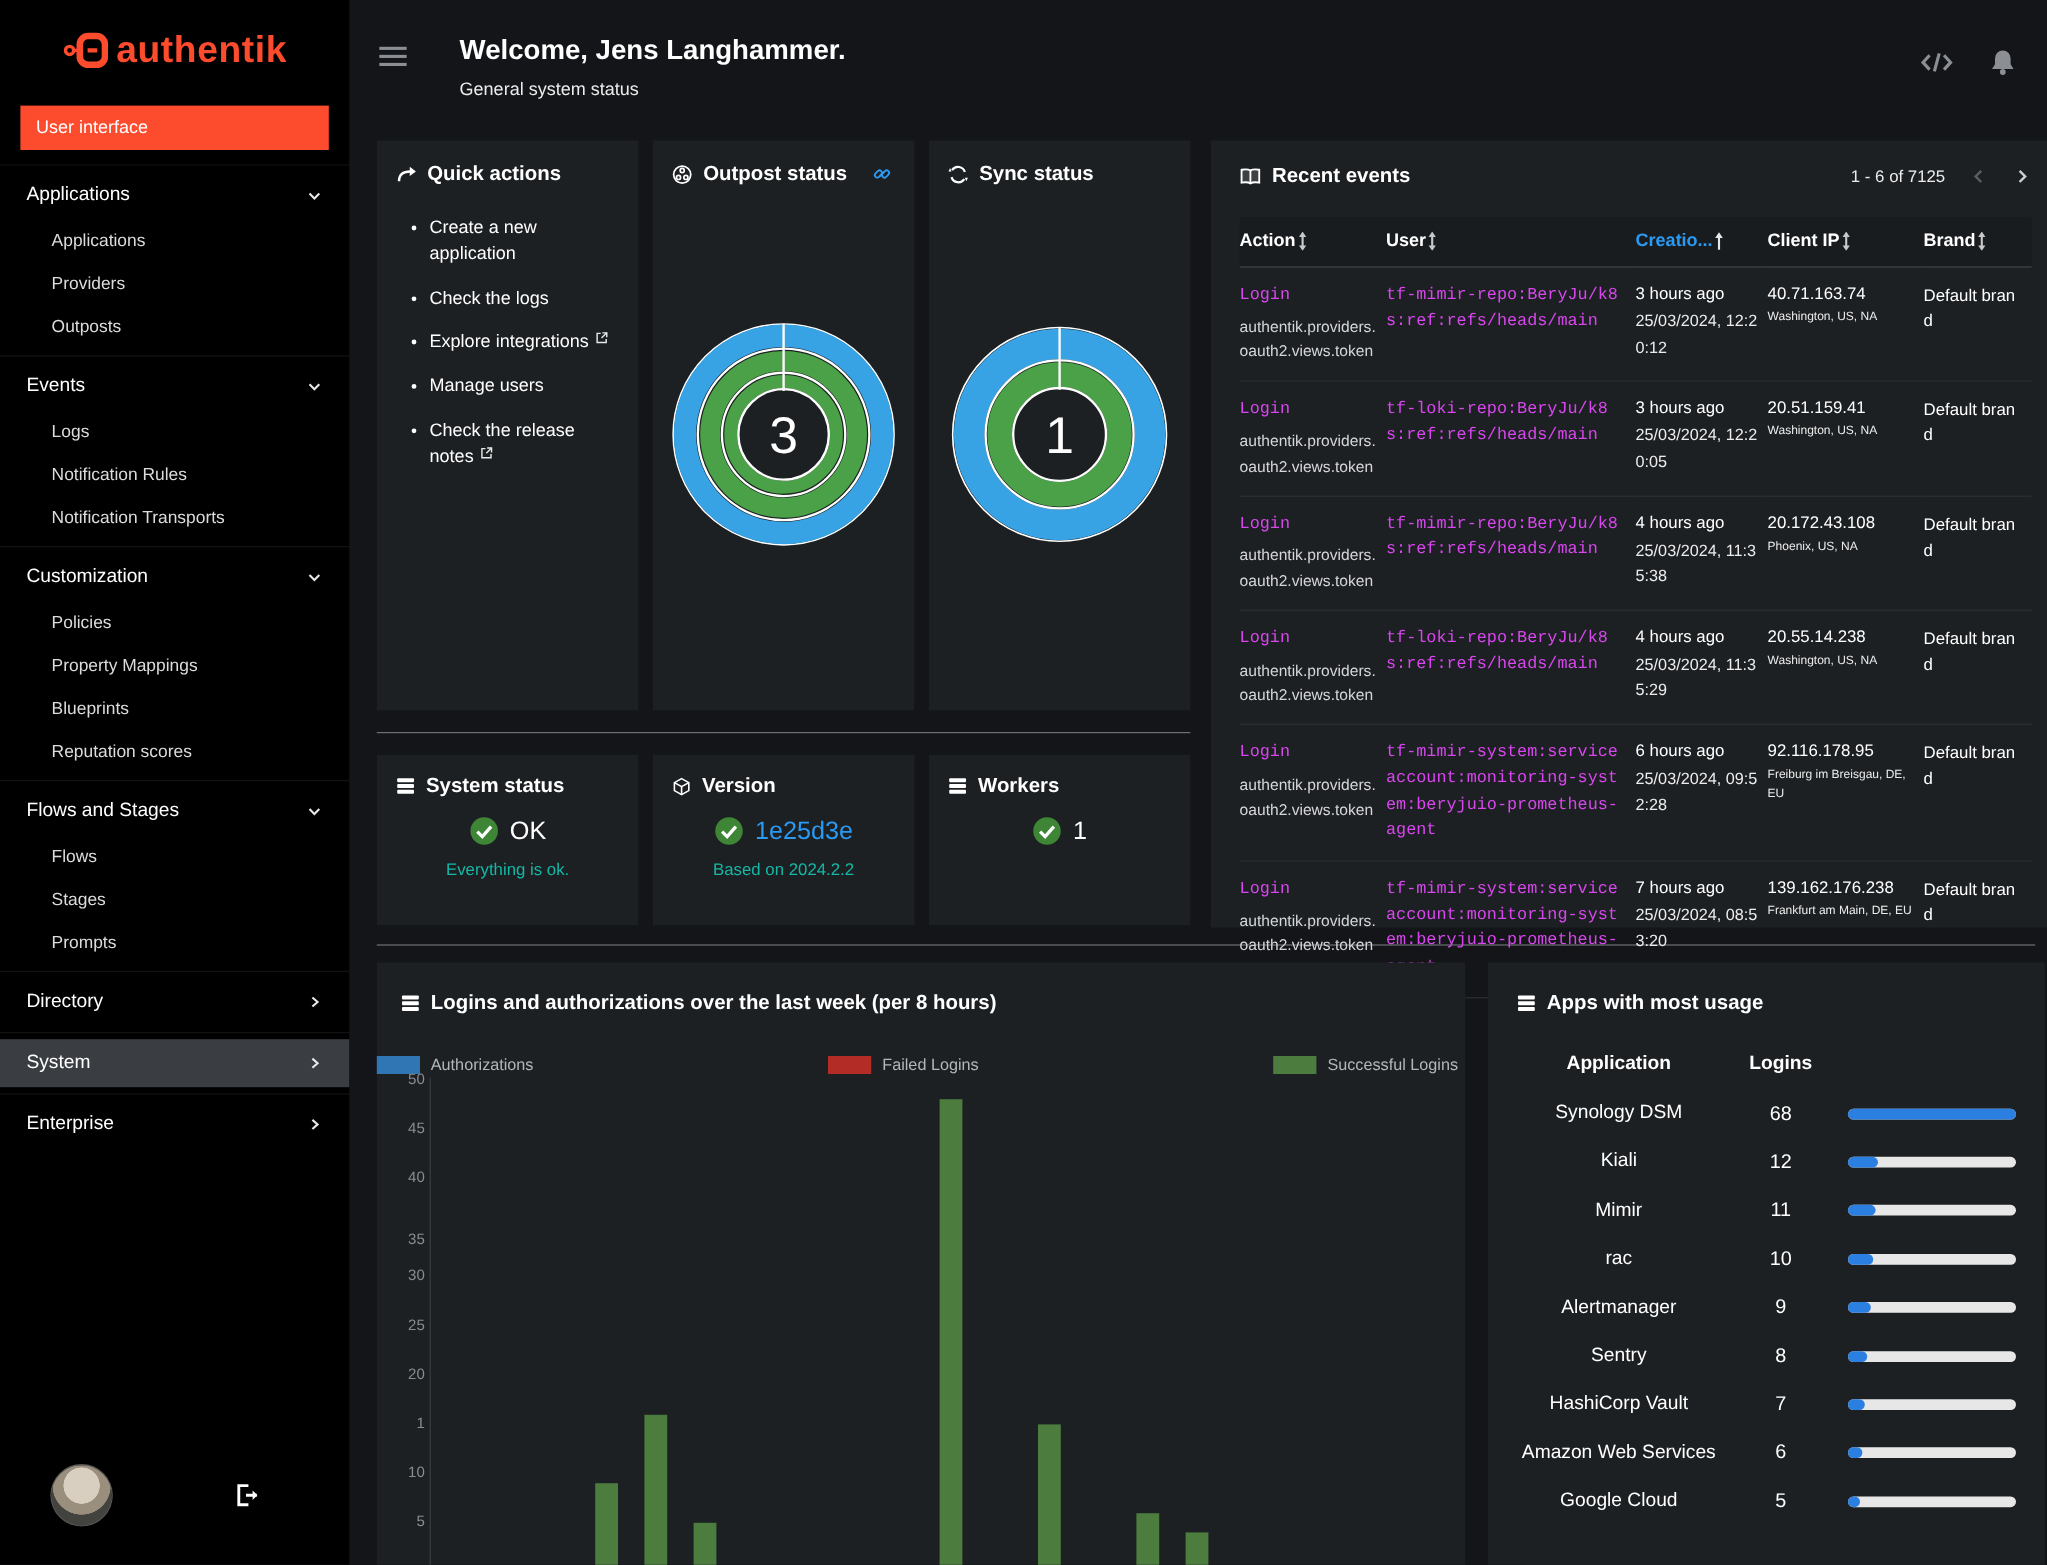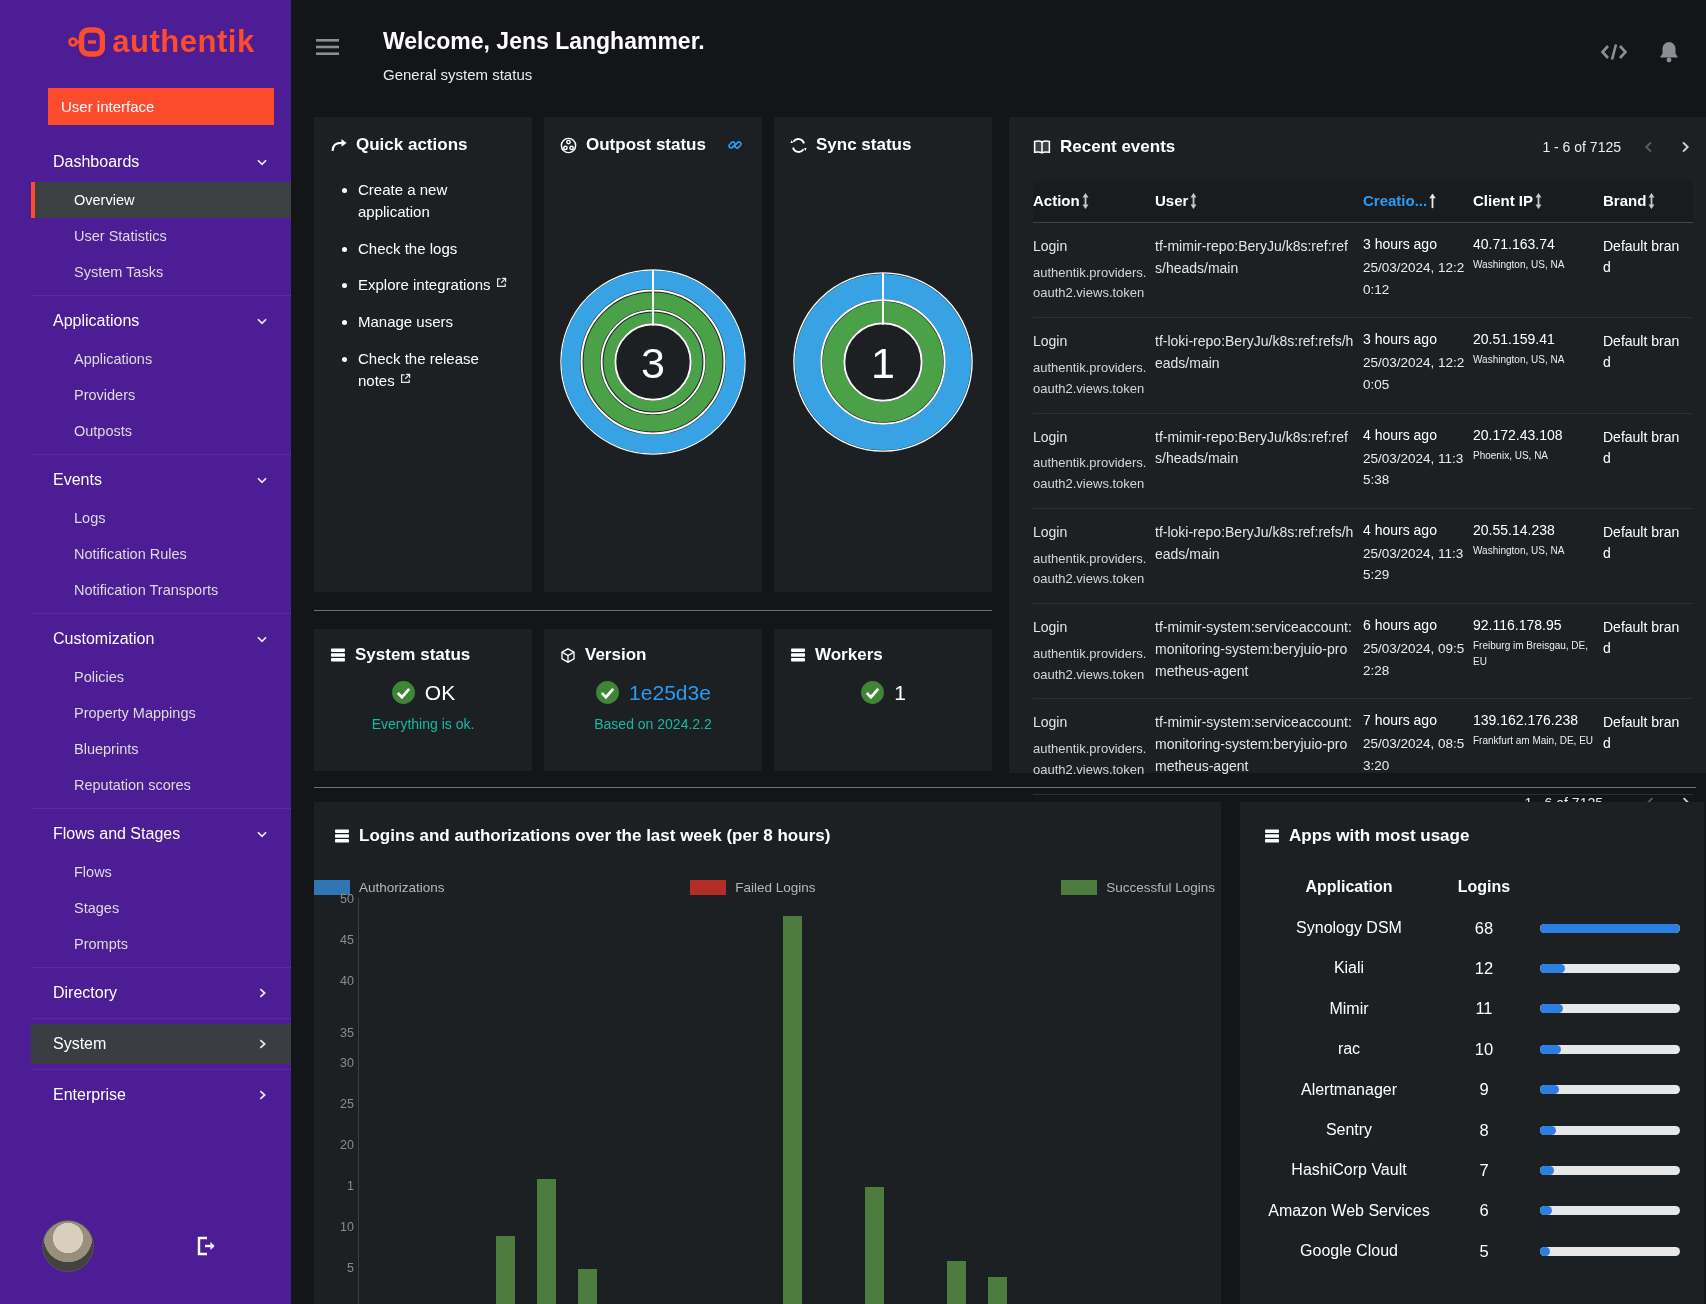--- a/index.html
+++ b/index.html
@@ -5,21 +5,21 @@
   * { box-sizing: border-box; }
   html,body { margin:0; padding:0; }
   body {
     width:1706px; height:1304px; overflow:hidden; position:relative;
     background:#131519; color:#fff;
     font-family:"Liberation Sans", sans-serif;
   }
   svg { display:block; }
 
   
-  .sidebar { position:absolute; left:0; top:0; bottom:0; width:291px; background:#4c1d95; z-index:5;padding-left:31px; }
+  .sidebar { position:absolute; left:0; top:0; bottom:0; width:291px; background:#000000; z-index:5; }
   .logo { display:flex; align-items:center; justify-content:center; gap:7px; padding:24px 0 12px; }
   .logo-text { color:#fd4b2d; font-size:31px; font-weight:bold; letter-spacing:.5px; }
   .ui-btn { display:block; margin:16px 17px 0; background:#fd4b2d; color:#fff; font-size:15px;
             padding:10px 13px; border:none; text-align:left; width:calc(100% - 34px); cursor:pointer; }
   nav { margin-top:12px; }
   .nav-section { border-top:1px solid rgba(255,255,255,.07); padding:5px 0; }
   .nav-section.first { border-top:none; }
   .nav-head { display:flex; align-items:center; justify-content:space-between;
               padding:11px 22px; font-size:16px; cursor:pointer; color:#fff; }
   .nav-head.hl { background:#3a3e43; }
@@ -76,21 +76,21 @@
   .pg-btn.disabled { color:#5a5d61; }
   table.events { width:100%; border-collapse:collapse; margin-top:24px; table-layout:fixed; }
   table.events th { text-align:left; font-size:15px; font-weight:bold; padding:11px 6px 13px 0;
                     background:#191c1f; border-bottom:1px solid #414449; cursor:pointer; }
   table.events th .thwrap { display:flex; align-items:center; }
   table.events th.sorted .collabel { color:#2b9af3; }
   table.events td { vertical-align:top; padding:13px 8px 13px 0; font-size:14px;
                     border-bottom:1px solid #2c2f33; }
   .col-action { width:122px; } .col-user { width:208px; } .col-creation { width:110px; }
   .col-ip { width:130px; } .col-brand { width:90px; }
-  a.tbl-link { color:#e5e5e5; text-decoration:none; word-break:break-all; cursor:pointer; line-height:1.55; }
+  a.tbl-link { color:#d946ef; text-decoration:none; word-break:break-all; cursor:pointer; line-height:1.55;font-family:Liberation Mono, monospace; }
   .sub { color:#d6d6d8; font-size:13px; margin-top:5px; word-break:break-all; line-height:1.6; }
   .ts { font-size:13.5px; margin-top:5px; word-break:break-all; line-height:1.6; color:#ececec; }
   .loc { font-size:10px; margin-top:5px; line-height:1.6; color:#ececec; }
   .brand-cell { word-break:break-all; line-height:1.5; }
   .events-foot { margin-top:auto; display:flex; justify-content:flex-end; }
 
   
   .bottom-row { display:flex; gap:19px; margin-top:14px; }
   .chart-card { width:907px; height:560px; position:relative; flex:none; padding:24px 20px; }
   .legend { position:absolute; top:78px; left:0; right:6px; display:flex; justify-content:space-between; gap:26px; }
@@ -117,31 +117,20 @@
     <svg width="38" height="34" viewBox="0 0 38 34">
       <circle cx="6" cy="17" r="3.4" fill="none" stroke="#fd4b2d" stroke-width="2.8"></circle>
       <path d="M9.5 17 h5" stroke="#fd4b2d" stroke-width="2.8" fill="none"></path>
       <rect x="14.5" y="5" width="21" height="24" rx="7" fill="none" stroke="#fd4b2d" stroke-width="5.5"></rect>
       <path d="M21 17 h8" stroke="#fd4b2d" stroke-width="3.4" fill="none"></path>
     </svg>
     <span class="logo-text">authentik</span>
   </div>
   <button class="ui-btn">User interface</button>
   <nav id="nav-root">
-      <div class="nav-section first">
-        <div class="nav-head">
-          <span>Dashboards</span>
-          <svg class="chev" width="14" height="14" viewBox="0 0 24 24">
-            <polyline points="5 9 12 16 19 9" fill="none" stroke="currentColor" stroke-width="3"></polyline>
-          </svg>
-        </div>
-        <div class="nav-item active">Overview</div>
-        <div class="nav-item">User Statistics</div>
-        <div class="nav-item">System Tasks</div>
-      </div>
       <div class="nav-section">
         <div class="nav-head">
           <span>Applications</span>
           <svg class="chev" width="14" height="14" viewBox="0 0 24 24">
             <polyline points="5 9 12 16 19 9" fill="none" stroke="currentColor" stroke-width="3"></polyline>
           </svg>
         </div>
         <div class="nav-item">Applications</div>
         <div class="nav-item">Providers</div>
         <div class="nav-item">Outposts</div>

